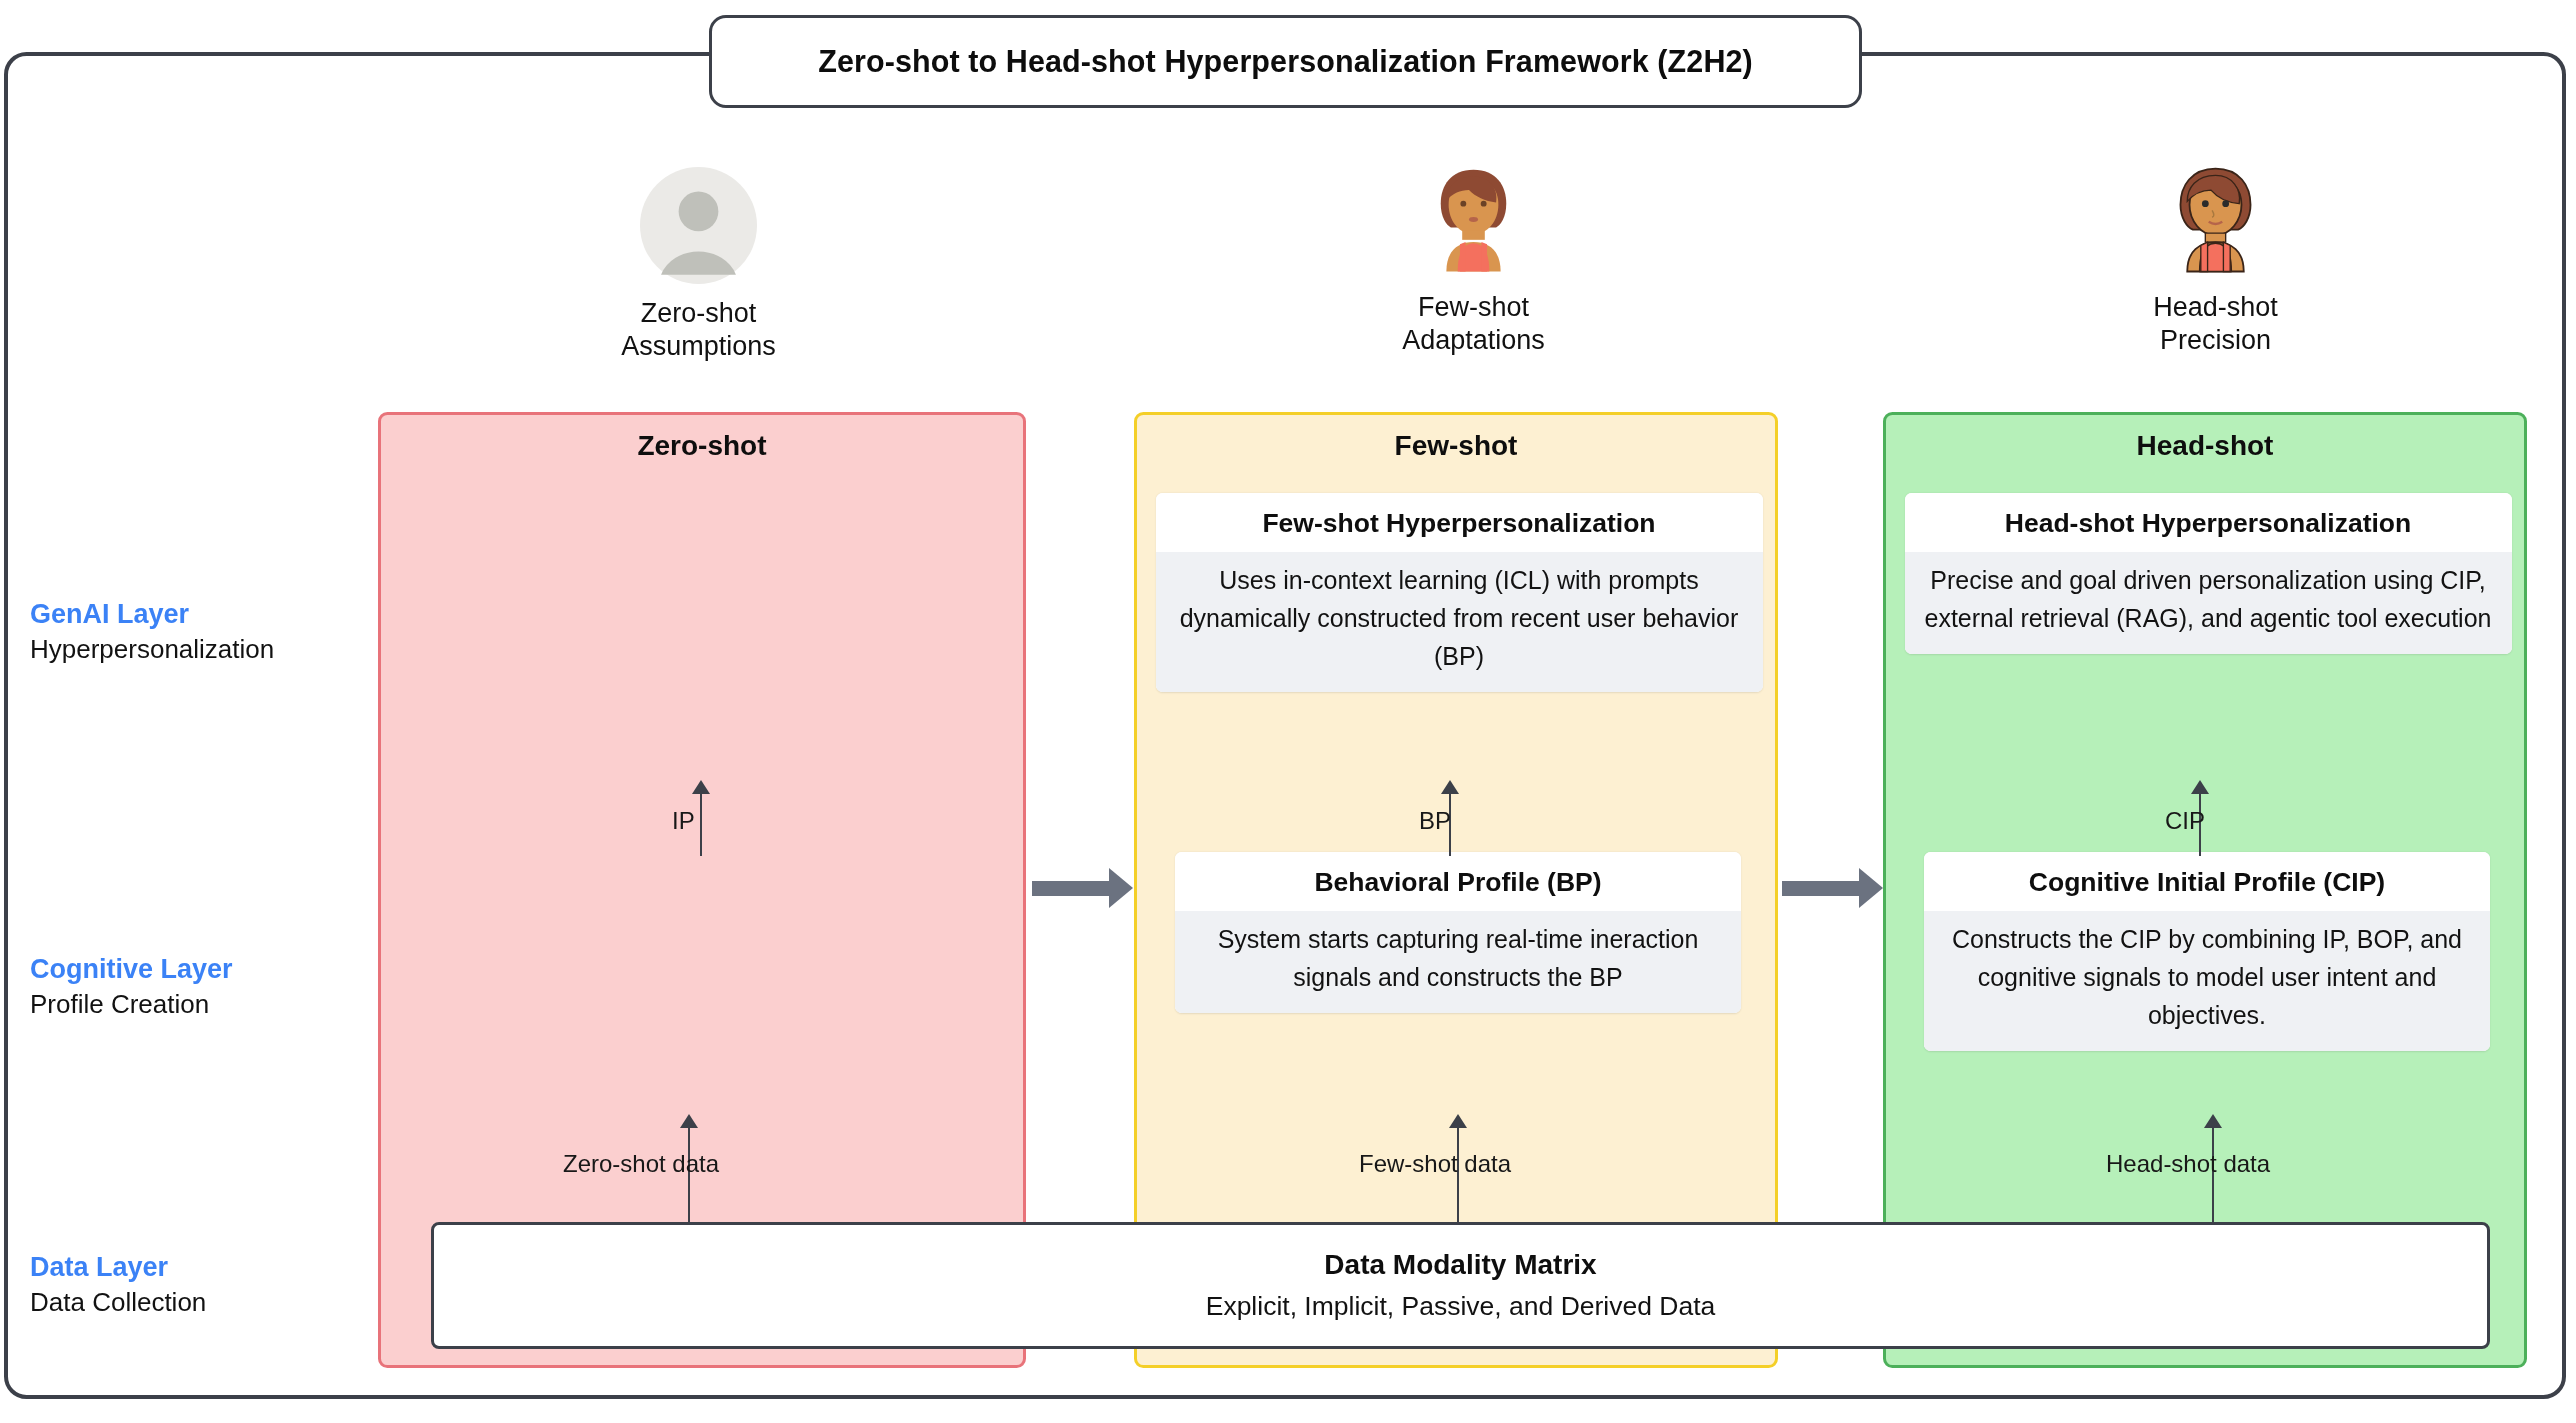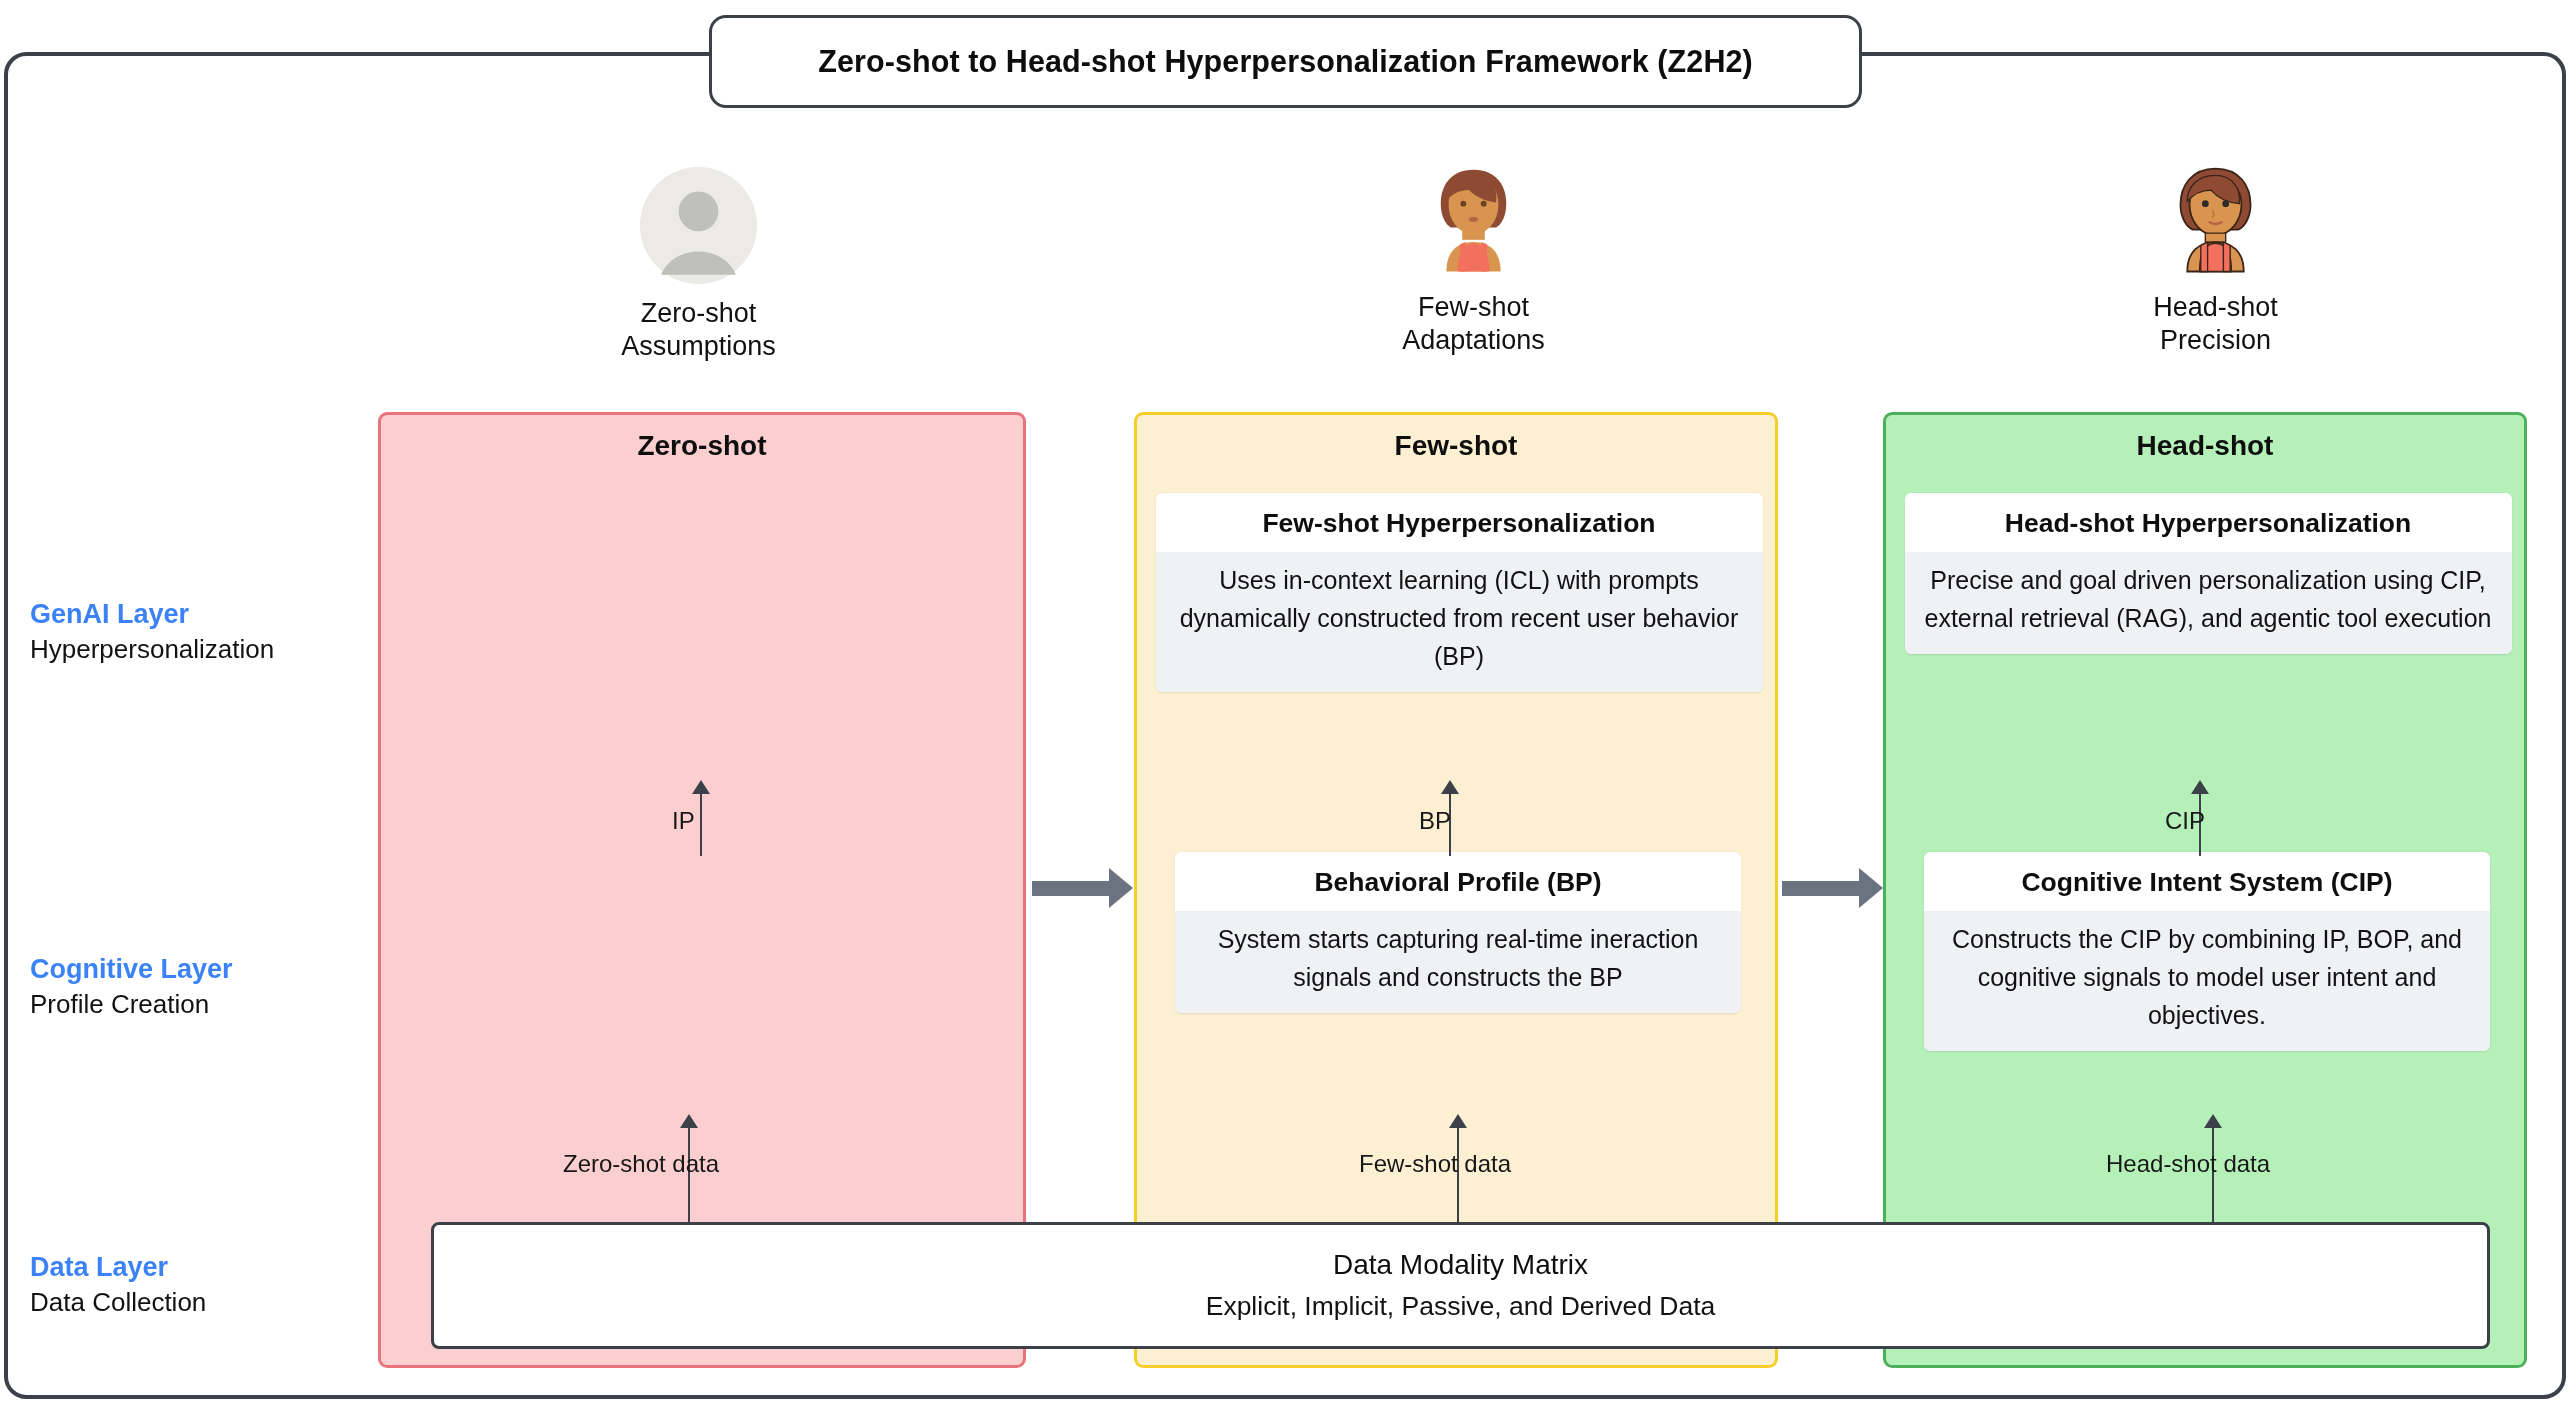--- a/index.html
+++ b/index.html
@@ -65,21 +65,21 @@
   .harrow{position:absolute;height:14.6px;background:#6b7280;z-index:5;}
   .harrow::after{content:"";position:absolute;right:-22.5px;top:-12.6px;width:0;height:0;
     border-top:20px solid transparent;border-bottom:20px solid transparent;border-left:24px solid #6b7280;}
 
   
   #data-bar{
     position:absolute;left:431px;top:1222px;width:2059px;height:127px;
     background:#ffffff;border:3.3px solid #3c4049;border-radius:8px;box-sizing:border-box;
     display:flex;flex-direction:column;align-items:center;justify-content:center;z-index:8;
   }
-  #data-bar .b1{font-size:28px;font-weight:normal;color:#0e0e0e;}
+  #data-bar .b1{font-size:28px;font-weight:bold;color:#0e0e0e;}
   #data-bar .b2{font-size:26.5px;margin-top:10.6px;color:#121212;}
 
   
   .layer{position:absolute;left:30px;width:344px;z-index:6;}
   .layer .n{font-size:27px;font-weight:bold;color:#3b82f6;}
   .layer .s{font-size:26px;margin-top:4px;color:#121212;}
   #layer-genai{top:599px;}
   #layer-cog{top:954px;}
   #layer-data{top:1252px;}
 </style>
@@ -186,21 +186,21 @@
 
 <div class="col" id="col-head">
   <div class="col-title">Head-shot</div>
 
   <div class="card top">
     <div class="hd">Head-shot Hyperpersonalization</div>
     <div class="bd">Precise and goal driven personalization using CIP, external retrieval (RAG), and agentic tool execution</div>
   </div>
 
   <div class="card bot">
-    <div class="hd">Cognitive Intent System (CIP)</div>
+    <div class="hd">Cognitive Initial Profile (CIP)</div>
     <div class="bd">Constructs the CIP by combining IP, BOP, and cognitive signals to model user intent and objectives.</div>
   </div>
 </div>
 
 <div class="vline" style="left:700px;top:792px;height:64px;"></div>
 <div class="vhead" style="left:692px;top:780px;"></div>
 <div class="vlabel" style="left:672px;top:807px;">IP</div>
 
 <div class="vline" style="left:1449px;top:792px;height:64px;"></div>
 <div class="vhead" style="left:1441px;top:780px;"></div>

